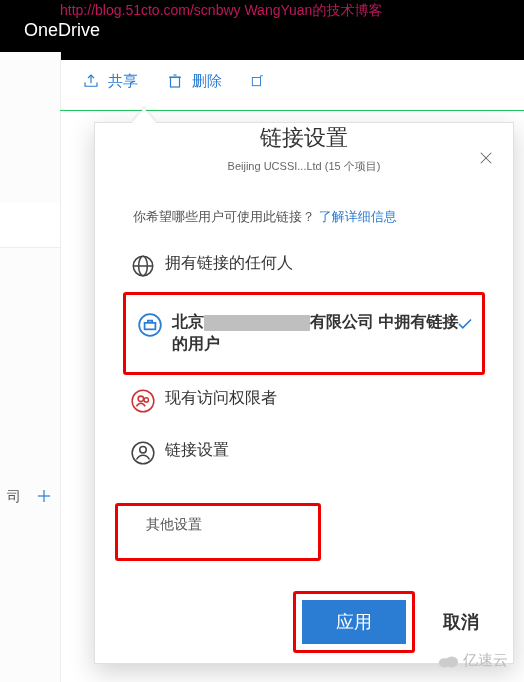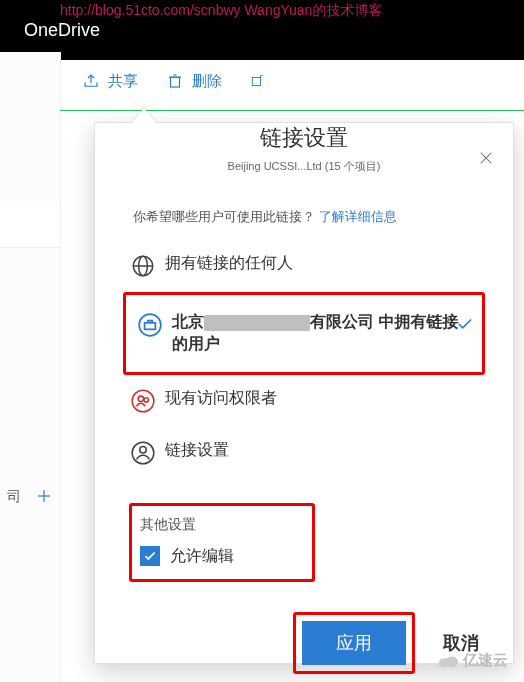--- a/index.html
+++ b/index.html
@@ -20,30 +20,30 @@
 .prompt{margin:34px 28px 14px 38px;font-size:13px;color:#555}
 .prompt a{color:#2b7cd3;text-decoration:none}
 .options{margin:0 28px}
 .opt{display:flex;align-items:flex-start;gap:8px;padding:12px 6px;position:relative}
 .opt .ic{width:28px;height:28px;flex:none;display:flex;align-items:center;justify-content:center}
 .opt .lbl{font-size:16px;color:#333;line-height:1.4;flex:1}
 .opt.selected .lbl{font-weight:600}
 .check-mark{color:#2b7cd3;position:absolute;right:4px;top:16px}
 .red-box-sel{border:3px solid #e00;border-radius:3px;padding:4px 4px}
 .redacted{display:inline-block;background:#bfbfbf;width:106px;height:16px;vertical-align:middle;border-radius:1px}
-.other-settings{margin:24px 0 0 34px;border:3px solid #e00;border-radius:3px;width:160px;padding:10px 12px 12px 8px}
+.other-settings{margin:24px 0 0 20px;border:3px solid #e00;border-radius:3px;width:160px;padding:10px 12px 12px 28px}
 .other-title{font-size:14px;color:#555;margin-bottom:12px}
 .chk-row{display:flex;align-items:center;gap:10px}
 .chk-box{width:20px;height:20px;background:#2b7cd3;display:flex;align-items:center;justify-content:center}
 .chk-row .txt{font-size:16px;color:#333}
 .btns{display:flex;justify-content:flex-end;gap:22px;margin:30px 28px 0 0;align-items:center}
 .apply-wrap{border:3px solid #e00;padding:6px;border-radius:3px}
 .btn-primary{background:#2b7cd3;color:#fff;border:none;font-size:18px;padding:10px 34px;cursor:pointer}
 .btn-cancel{background:none;border:none;font-size:18px;color:#333;cursor:pointer;font-weight:600}
-.ysy-logo{position:absolute;right:16px;bottom:12px;display:flex;align-items:center;color:#bbb;font-size:15px;font-weight:700;gap:4px}
+.ysy-logo{position:absolute;right:16px;bottom:12px;display:flex;align-items:center;color:#bbb;font-size:15px;font-weight:400;gap:4px}
 </style>
 </head>
 <body>
 
 <div class="watermark-url">http://blog.51cto.com/scnbwy WangYuan的技术博客</div>
 
 <div class="header">
   <span>OneDrive</span>
 </div>
 
@@ -153,28 +153,20 @@
             <circle cx="12" cy="9" r="3"></circle>
             <path d="M6 18c1.5-3 4-4 6-4s4.5 1 6 4"></path>
           </svg>
       </span>
       <span class="lbl">链接设置</span>
     </div>
   </div>
 
   <div class="other-settings">
     <div class="other-title">其他设置</div>
-    <div class="chk-row">
-      <span class="chk-box">
-        <svg width="14" height="14" viewBox="0 0 24 24" fill="none" stroke="#fff" stroke-width="3">
-            <path d="M4 12l5 5L20 6"></path>
-          </svg>
-      </span>
-      <span class="txt">允许编辑</span>
-    </div>
   </div>
 
   <div class="btns">
     <span class="apply-wrap">
       <button class="btn-primary">应用</button>
     </span>
     <button class="btn-cancel">取消</button>
   </div>
 </div>
 

